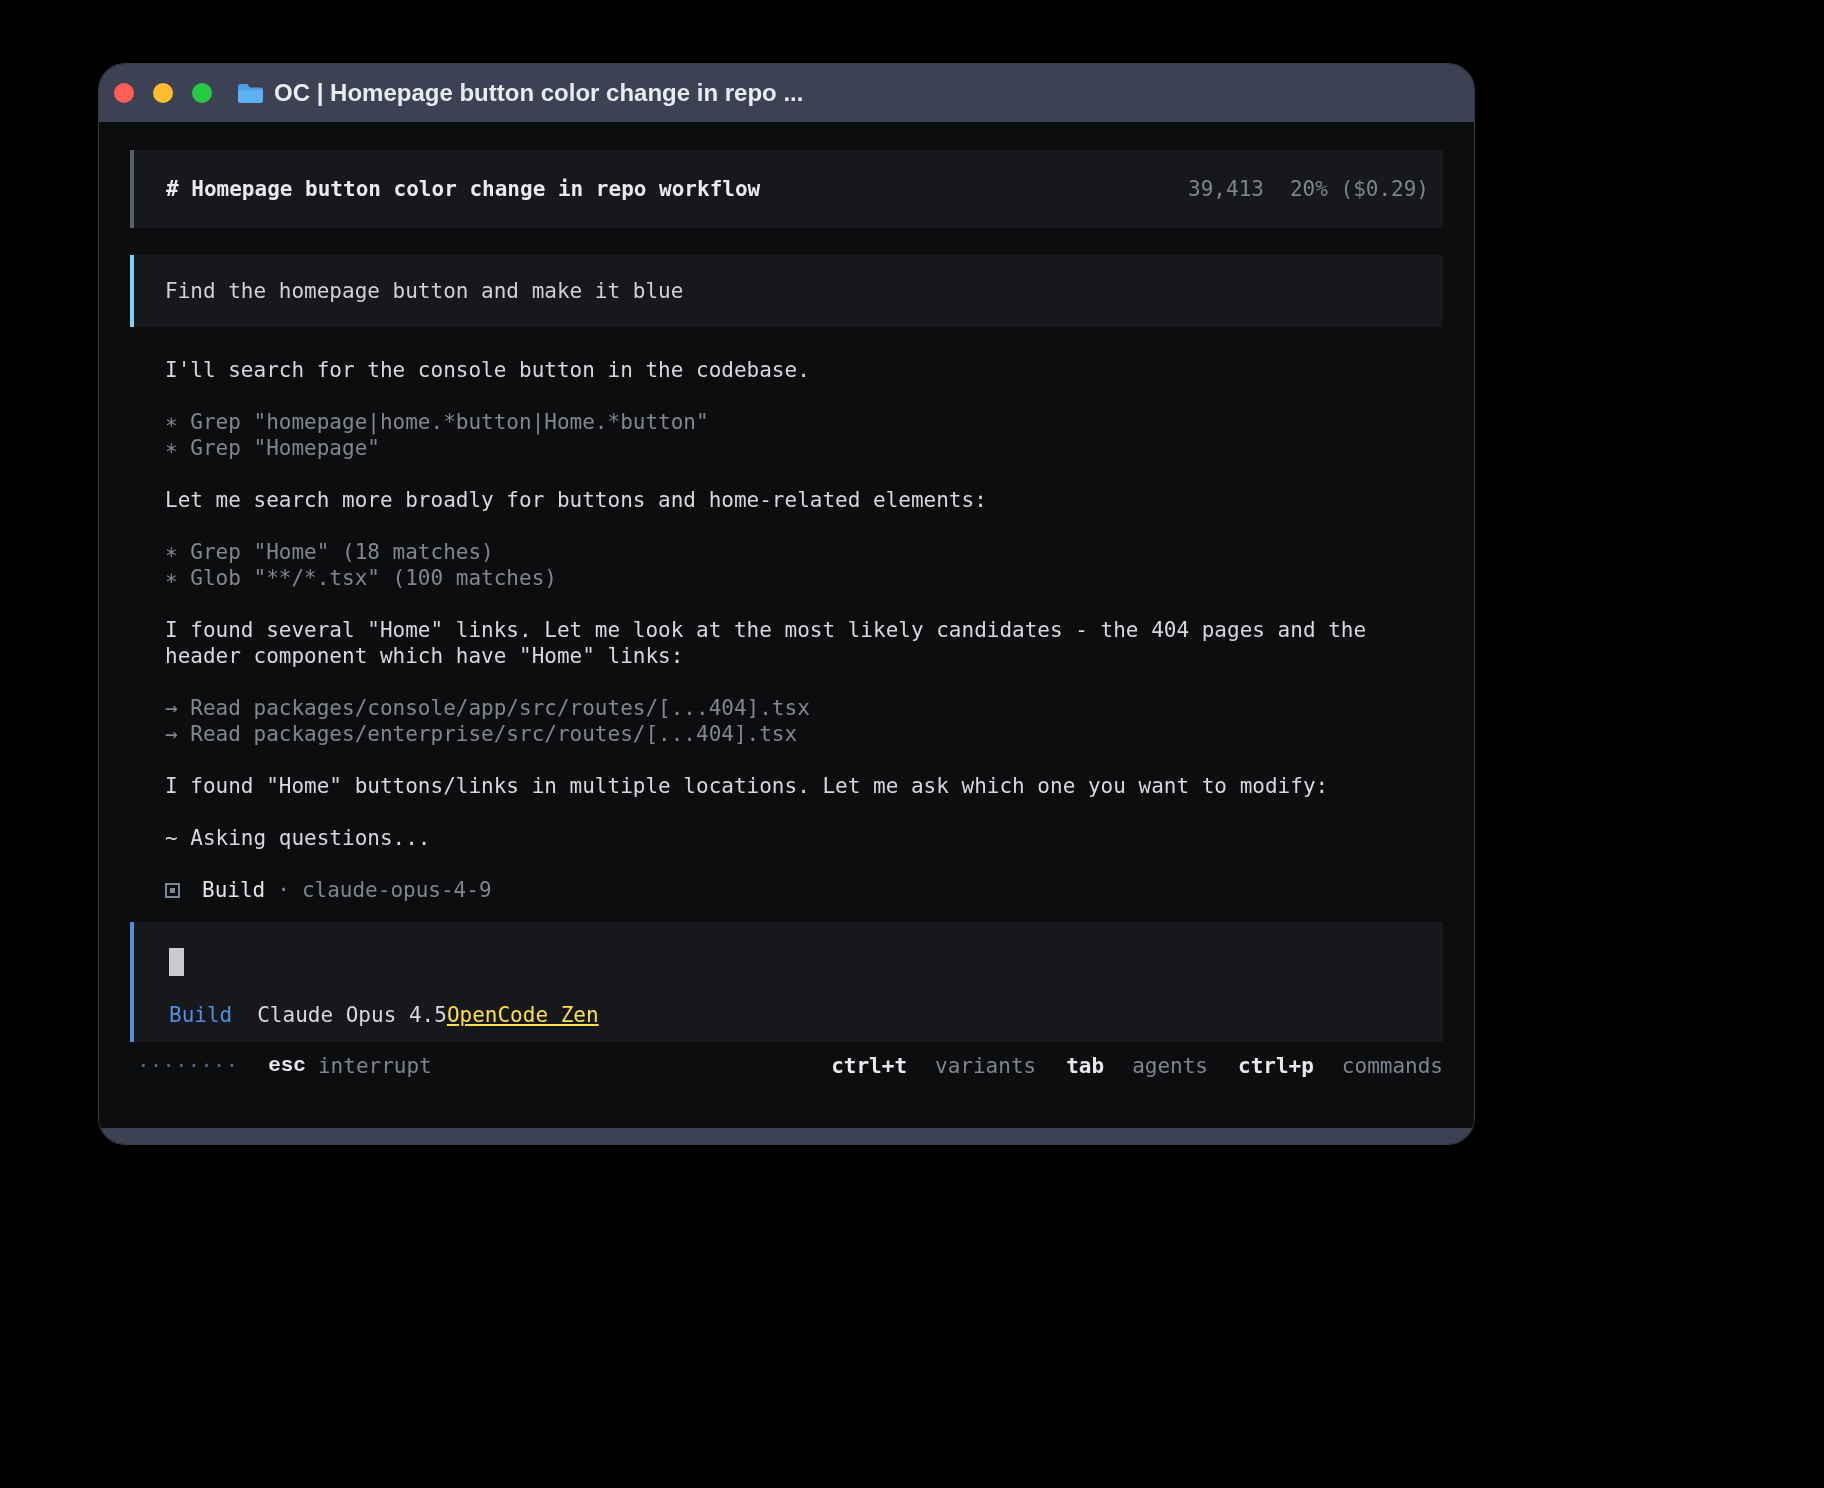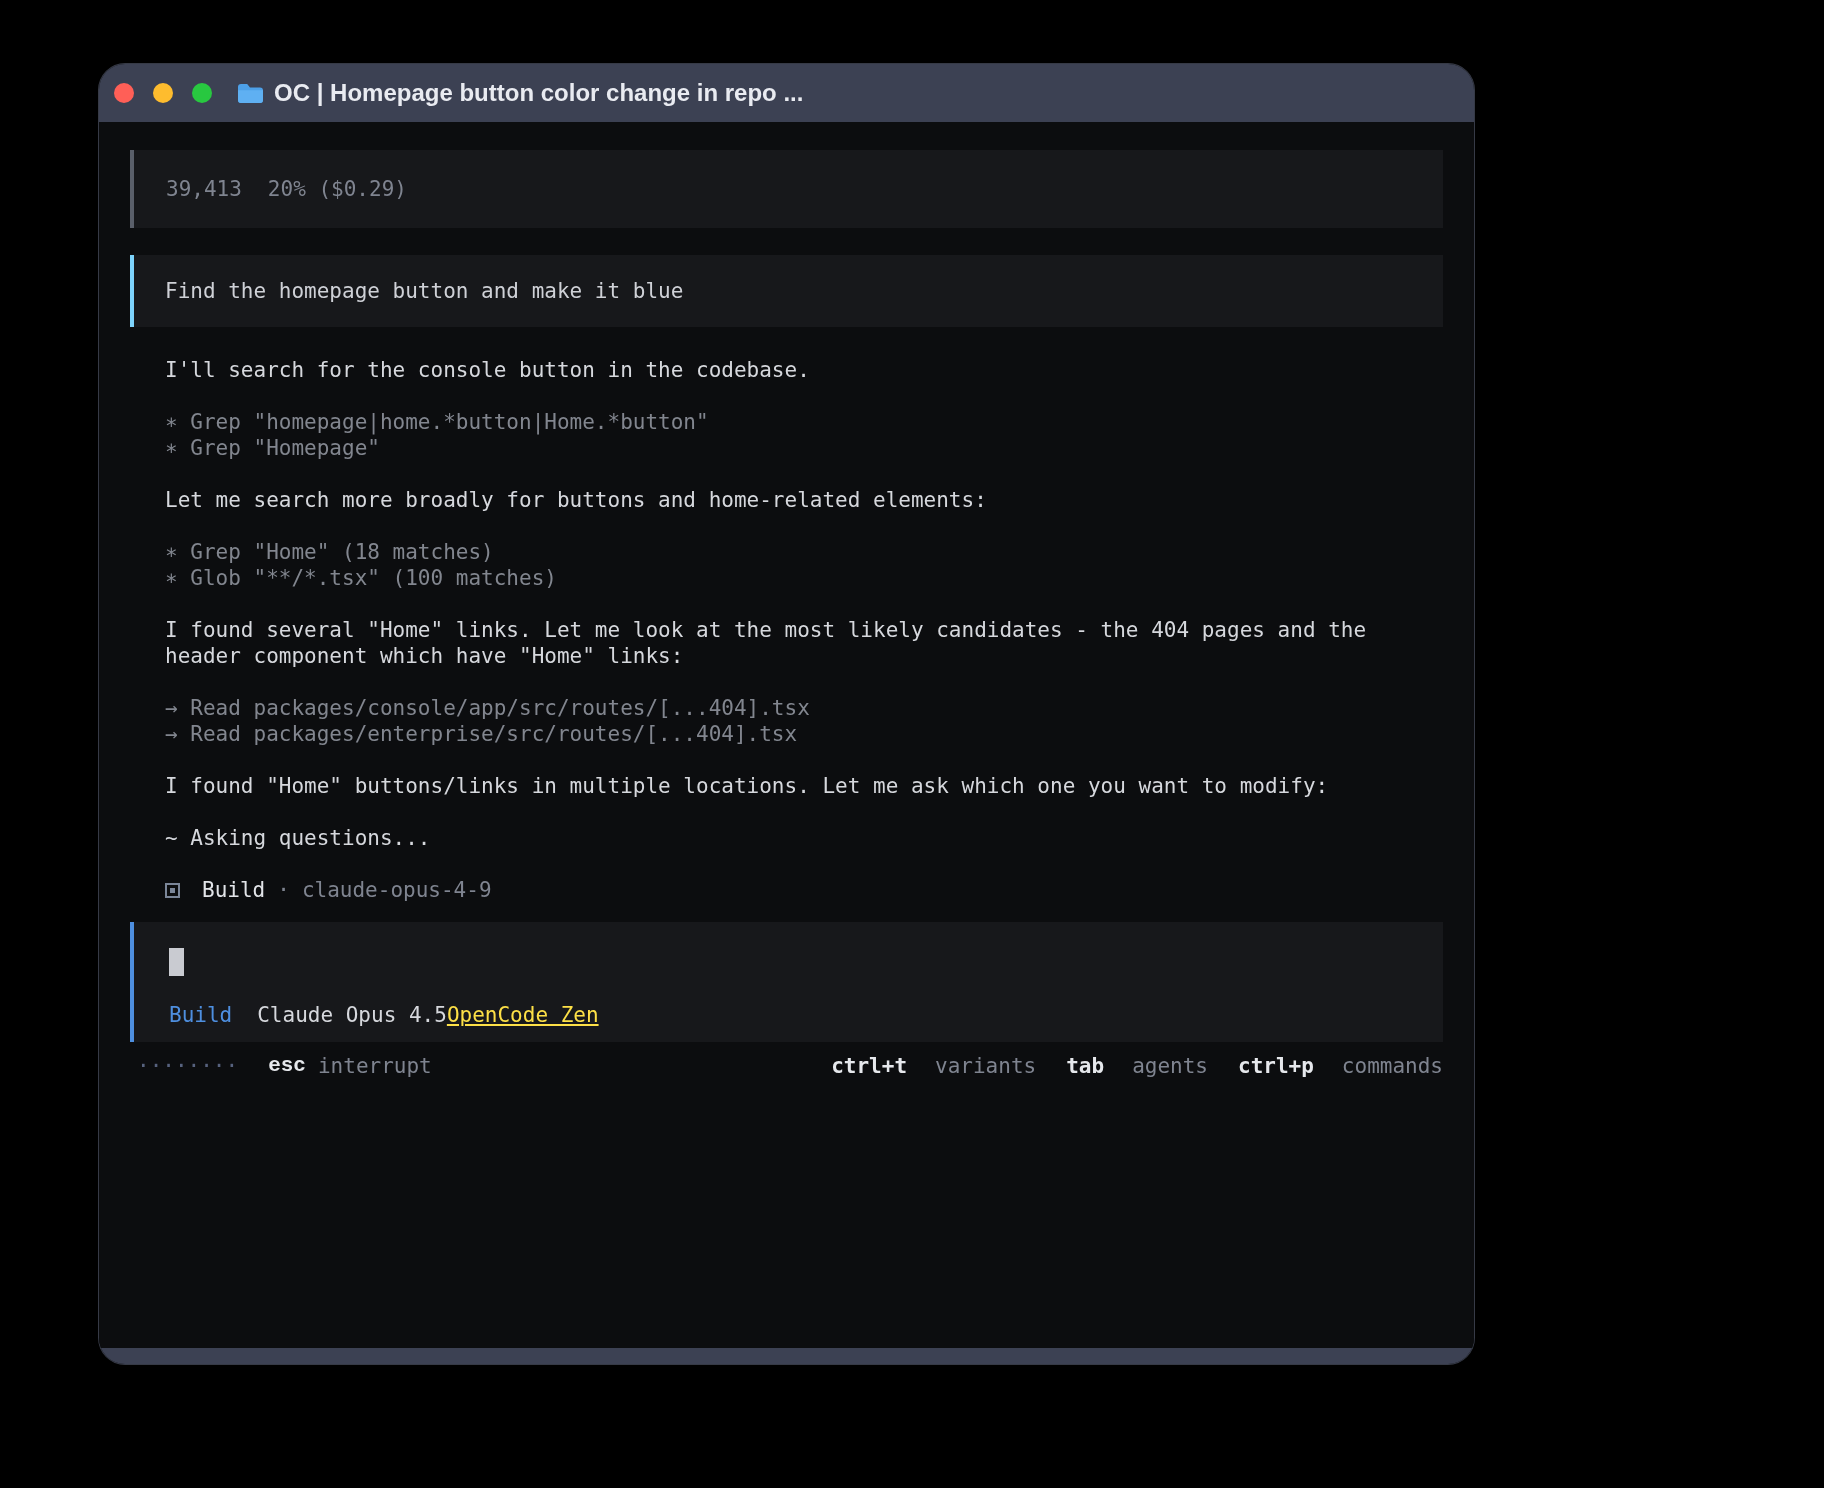--- a/index.html
+++ b/index.html
@@ -5,21 +5,21 @@
   * { margin: 0; padding: 0; box-sizing: border-box; }
   html, body {
     width: 1824px; height: 1488px;
     background: #000000;
     overflow: hidden;
     font-family: "DejaVu Sans Mono", "Liberation Mono", monospace;
   }
   .window {
     position: absolute;
     left: 99px; top: 64px;
-    width: 1375px; height: 1300px;
+    width: 1375px; height: 1080px;
     border-radius: 26px;
     background: #0c0d0f;
     box-shadow: 0 0 0 1px #33374100, 0 0 0 1px #363a46;
     overflow: hidden;
     display: flex;
     flex-direction: column;
   }
   
   .titlebar {
     height: 58px;
@@ -159,20 +159,21 @@
         <path d="M1 5 a3 3 0 0 1 3-3 h6.2 l2.8 3.4 H23 a3 3 0 0 1 3 3 V18 a3 3 0 0 1 -3 3 H4 a3 3 0 0 1 -3-3 Z" fill="#4da0e8"></path>
         <path d="M1 8.2 h25 V18 a3 3 0 0 1 -3 3 H4 a3 3 0 0 1 -3-3 Z" fill="#5fb0f2"></path>
       </svg>
     </span>
     <span class="window-title">OC | Homepage button color change in repo ...</span>
   </div>
 
   <div class="content">
 
     <div class="session-header">
+      <span class="session-title"># Homepage button color change in repo workflow</span>
       <span class="session-stats">
         <span>39,413</span>
         <span>20% ($0.29)</span>
       </span>
     </div>
 
     <div class="user-message">
       <span>Find the homepage button and make it blue</span>
     </div>
 

